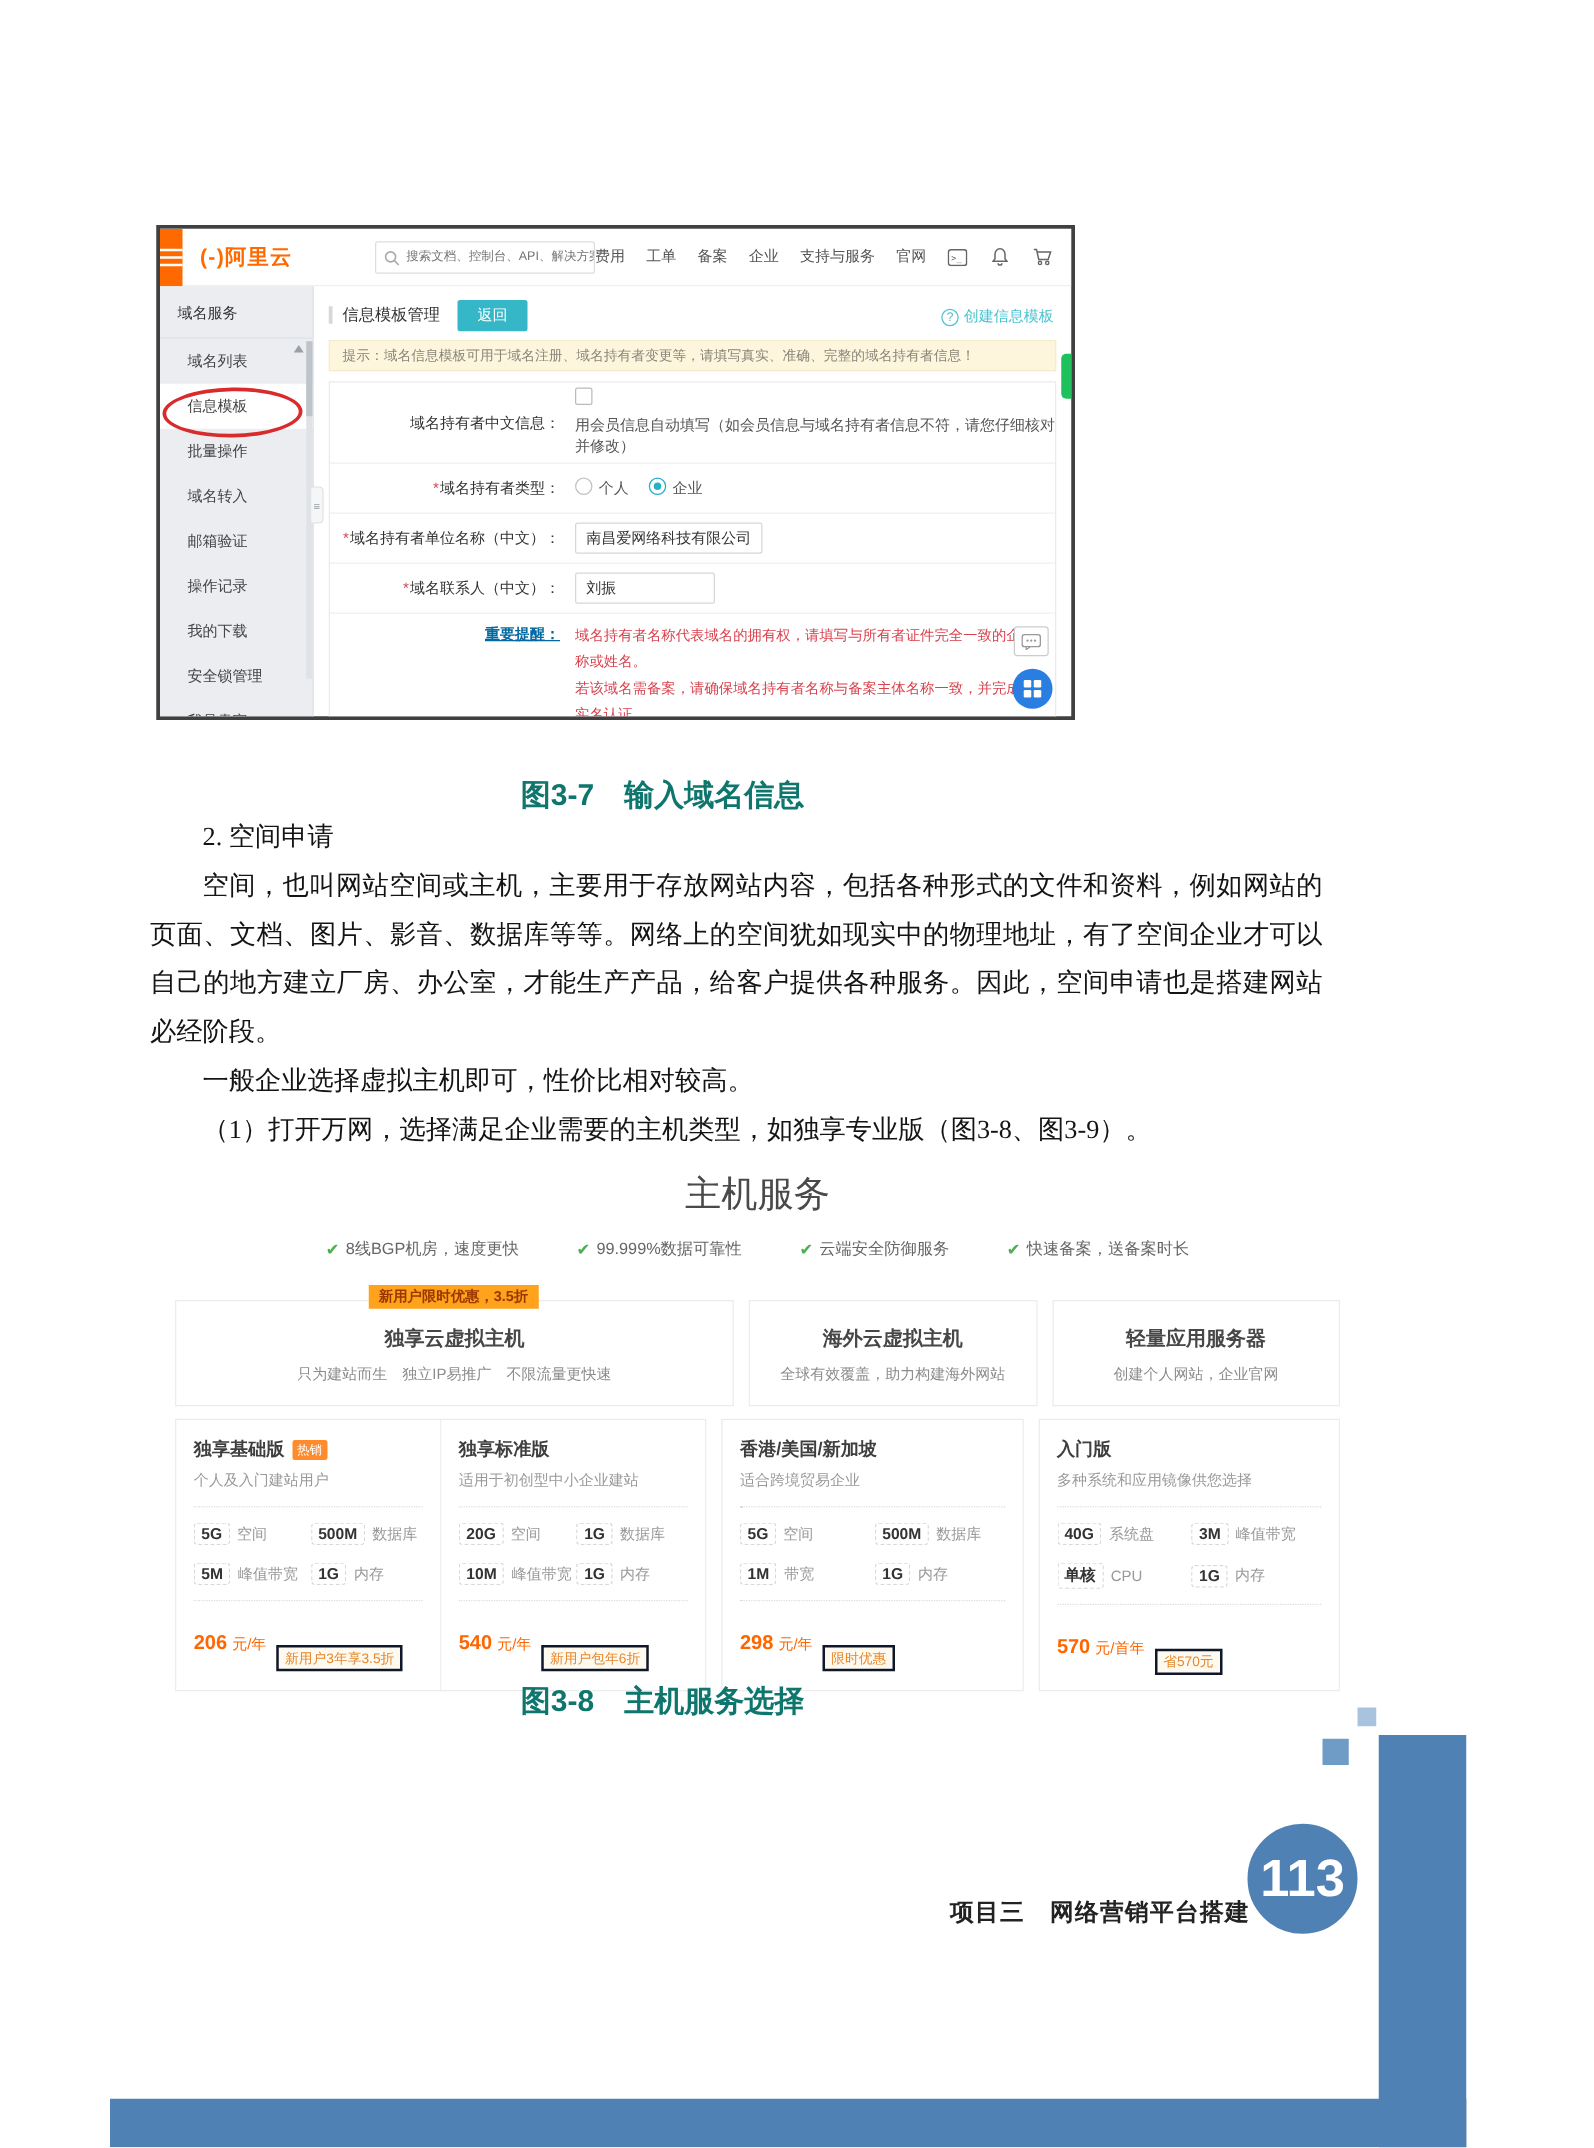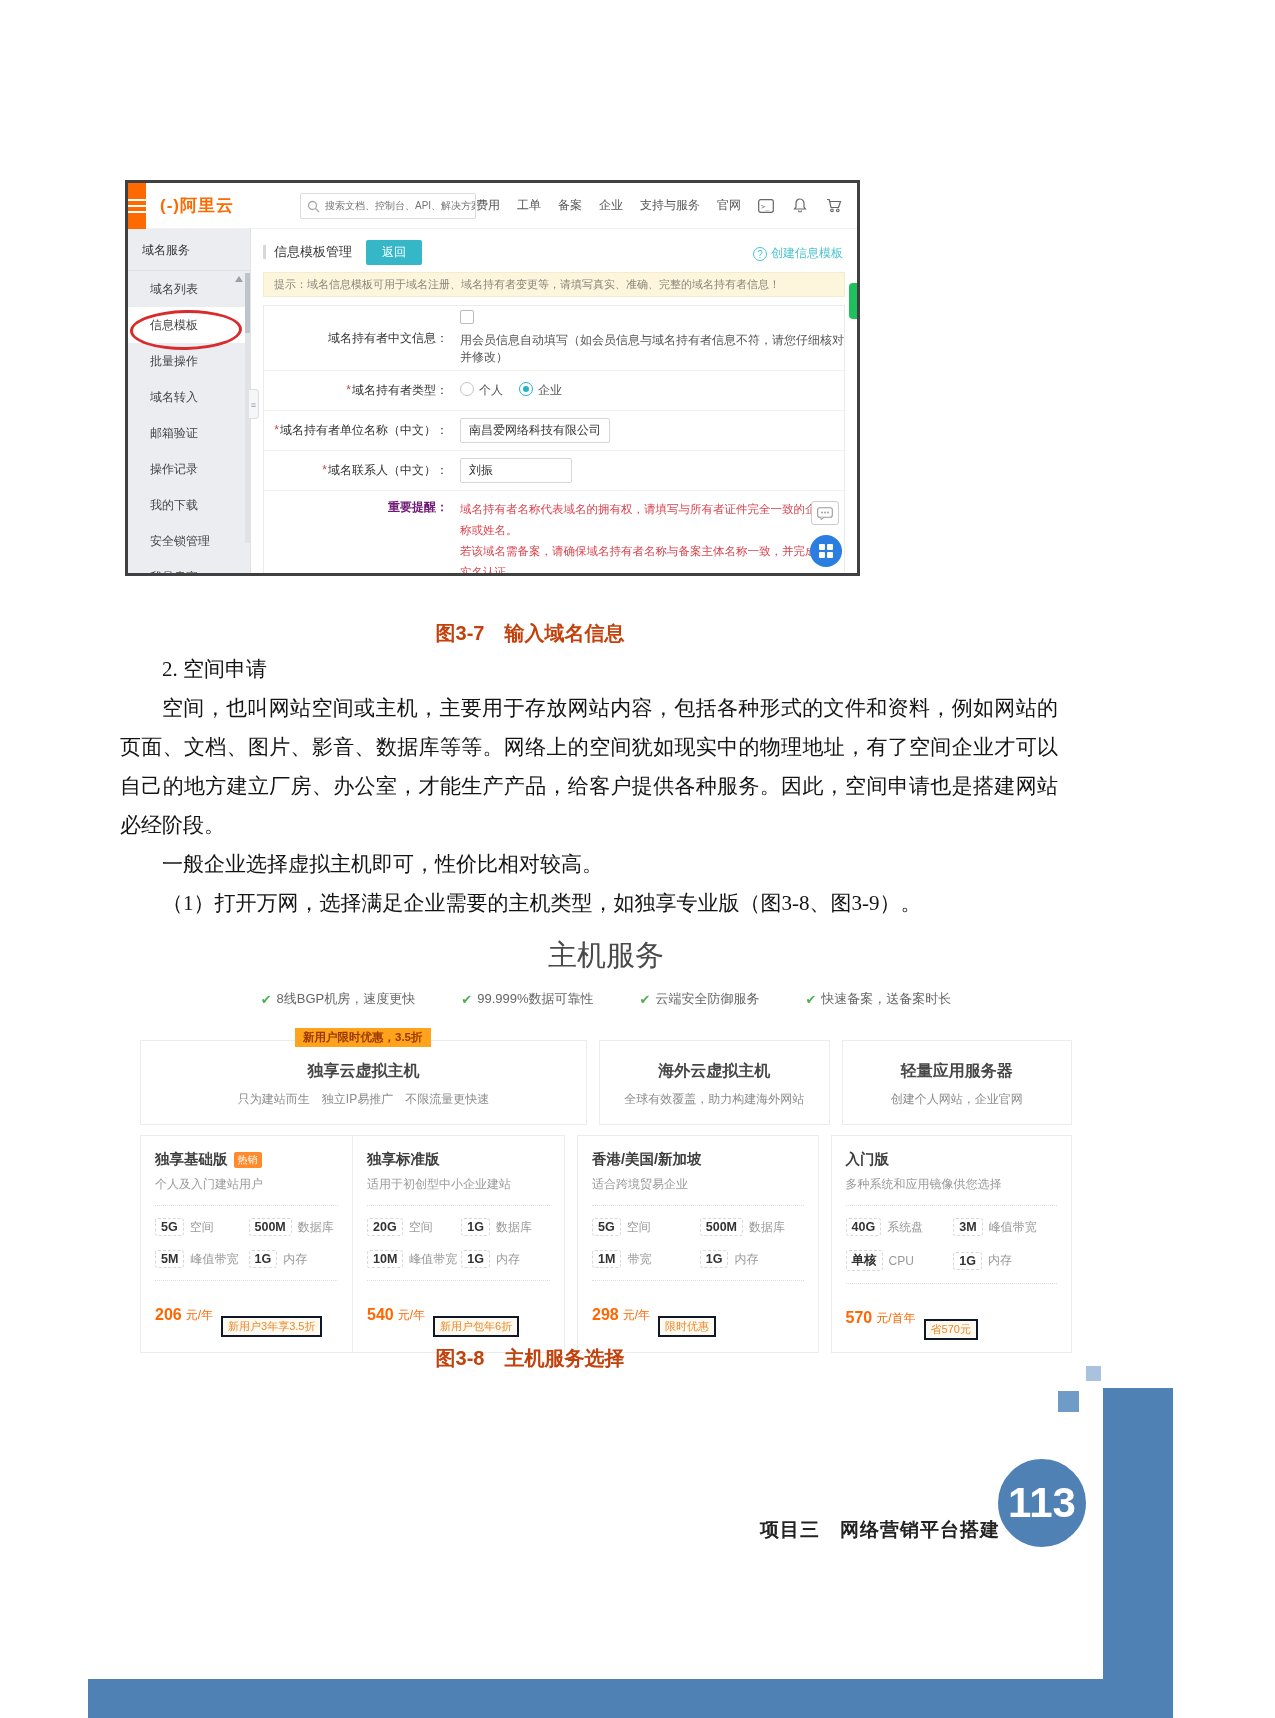--- a/index.html
+++ b/index.html
@@ -60,32 +60,32 @@
   .fctrl { display:flex; align-items:center; gap:8px; font-size:12px; color:#555; flex-wrap:wrap; }
   .checkbox { display:inline-block; width:14px; height:14px; border:1px solid #bbb; border-radius:2px; background:#fff; cursor:pointer; }
   .radio { display:inline-block; width:14px; height:14px; border:1px solid #c2c2c2; border-radius:50%; background:#fff;
            vertical-align:-2px; margin-right:5px; cursor:pointer; }
   .radio.on { border:1px solid #25b2c9; position:relative; }
   .radio.on::after { content:""; position:absolute; left:3px; top:3px; width:6px; height:6px; border-radius:50%; background:#25b2c9; }
   .tinput { height:25px; border:1px solid #d7d7d7; border-radius:2px; padding:0 8px; font-size:12px; color:#333; width:150px; outline:none; }
   .select { height:26px; border:1px solid #d7d7d7; border-radius:2px; display:flex; align-items:center;
             justify-content:space-between; padding:0 8px; color:#333; cursor:pointer; background:#fff; }
   .chev { width:7px; height:7px; border-right:1px solid #888; border-bottom:1px solid #888; transform:rotate(45deg); margin-top:-3px; }
-  .notice-label { color:#701a75; font-weight:bold; }
+  .notice-label { color:#0369a1; font-weight:bold;text-decoration:underline; }
   .notice-text { color:#d9434e; font-size:11.5px; line-height:21px; }
   .green-pill { position:absolute; right:-1px; top:100px; width:9px; height:36px; background:#1fc15c; border-radius:4px 0 0 4px; }
   .float-chat { position:absolute; right:18px; top:318px; width:28px; height:24px; background:#fff; border:1px solid #ccc;
                 border-radius:3px; display:flex; align-items:center; justify-content:center; cursor:pointer; }
   .float-grid { position:absolute; right:15px; top:352px; width:32px; height:32px; border-radius:50%; background:#2a7de1;
                 display:flex; align-items:center; justify-content:center; cursor:pointer; }
   .grid-ico { display:grid; grid-template-columns:6px 6px; grid-template-rows:6px 6px; gap:2px; }
   .grid-ico i { background:#fff; border-radius:1px; }
 
   
-  .caption { position:absolute; left:0; width:1060px; text-align:center; font-weight:bold; font-size:20px; color:#c2410c;
+  .caption { position:absolute; left:0; width:1060px; text-align:center; font-weight:bold; font-size:24px; color:#0f766e;
              font-family:"Liberation Sans", sans-serif; }
   .cap1 { top:620px; }
   .cap2 { top:1345px; }
   .bodytext { position:absolute; left:120px; top:650px; width:938px; font-family:"Liberation Serif", serif;
               font-size:21px; line-height:39px; color:#141414; text-align:justify; }
   .bodytext p { text-indent:2em; }
 
   
   .hosting { position:absolute; left:140px; top:936px; width:932px; font-family:"Liberation Sans", sans-serif; }
   .host-title { text-align:center; font-size:29px; color:#4a4a4a; }

